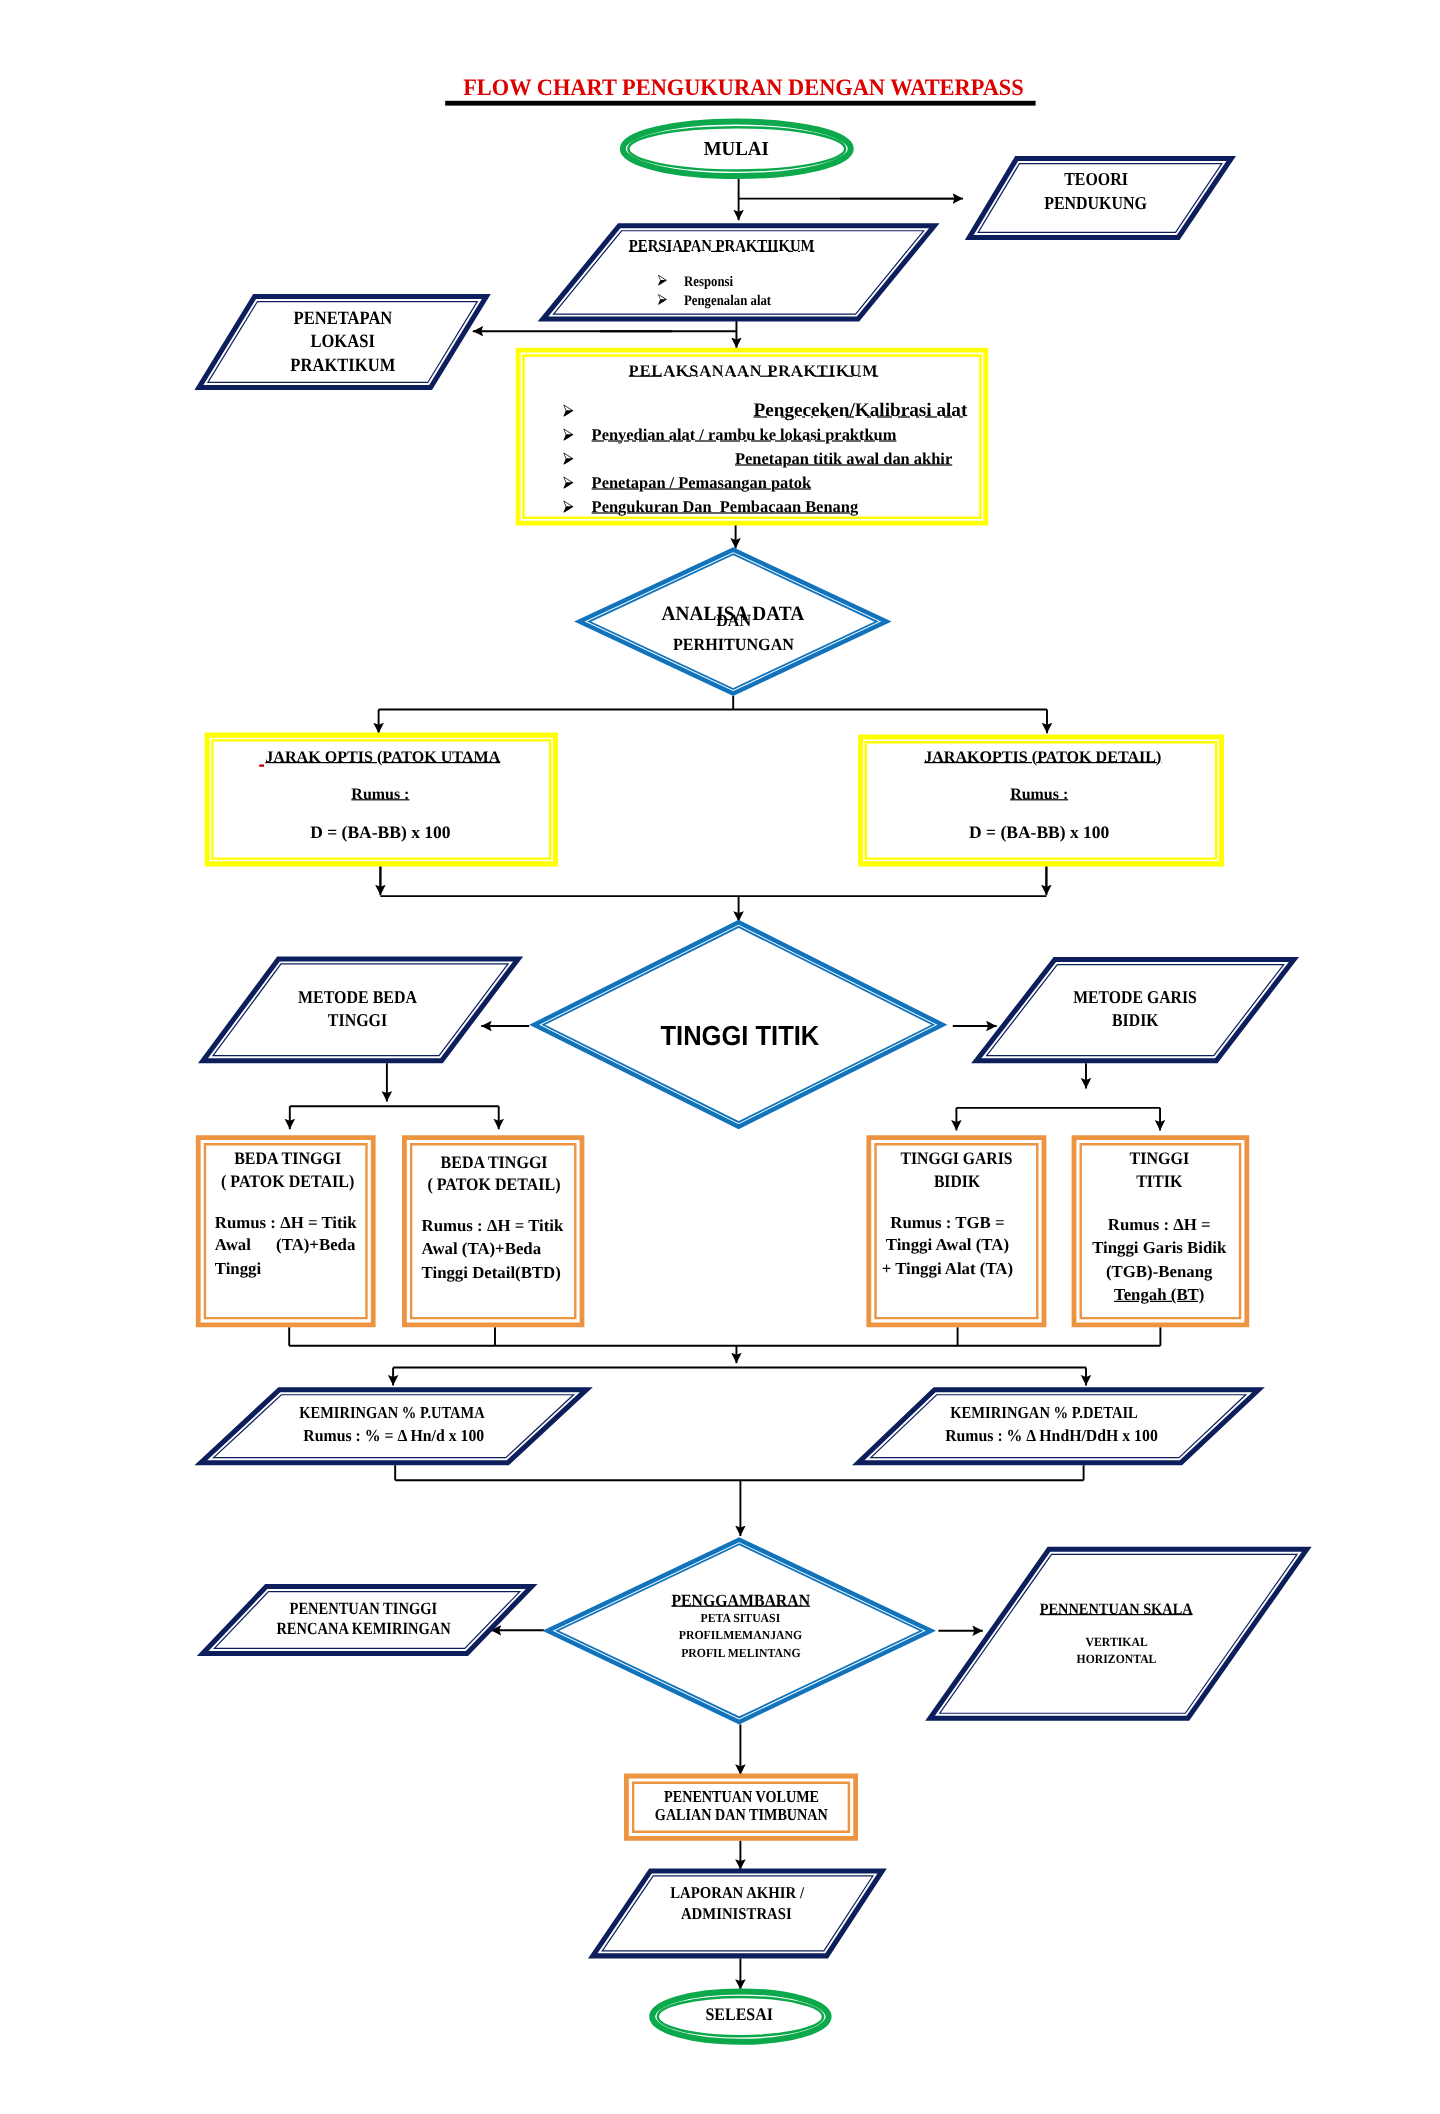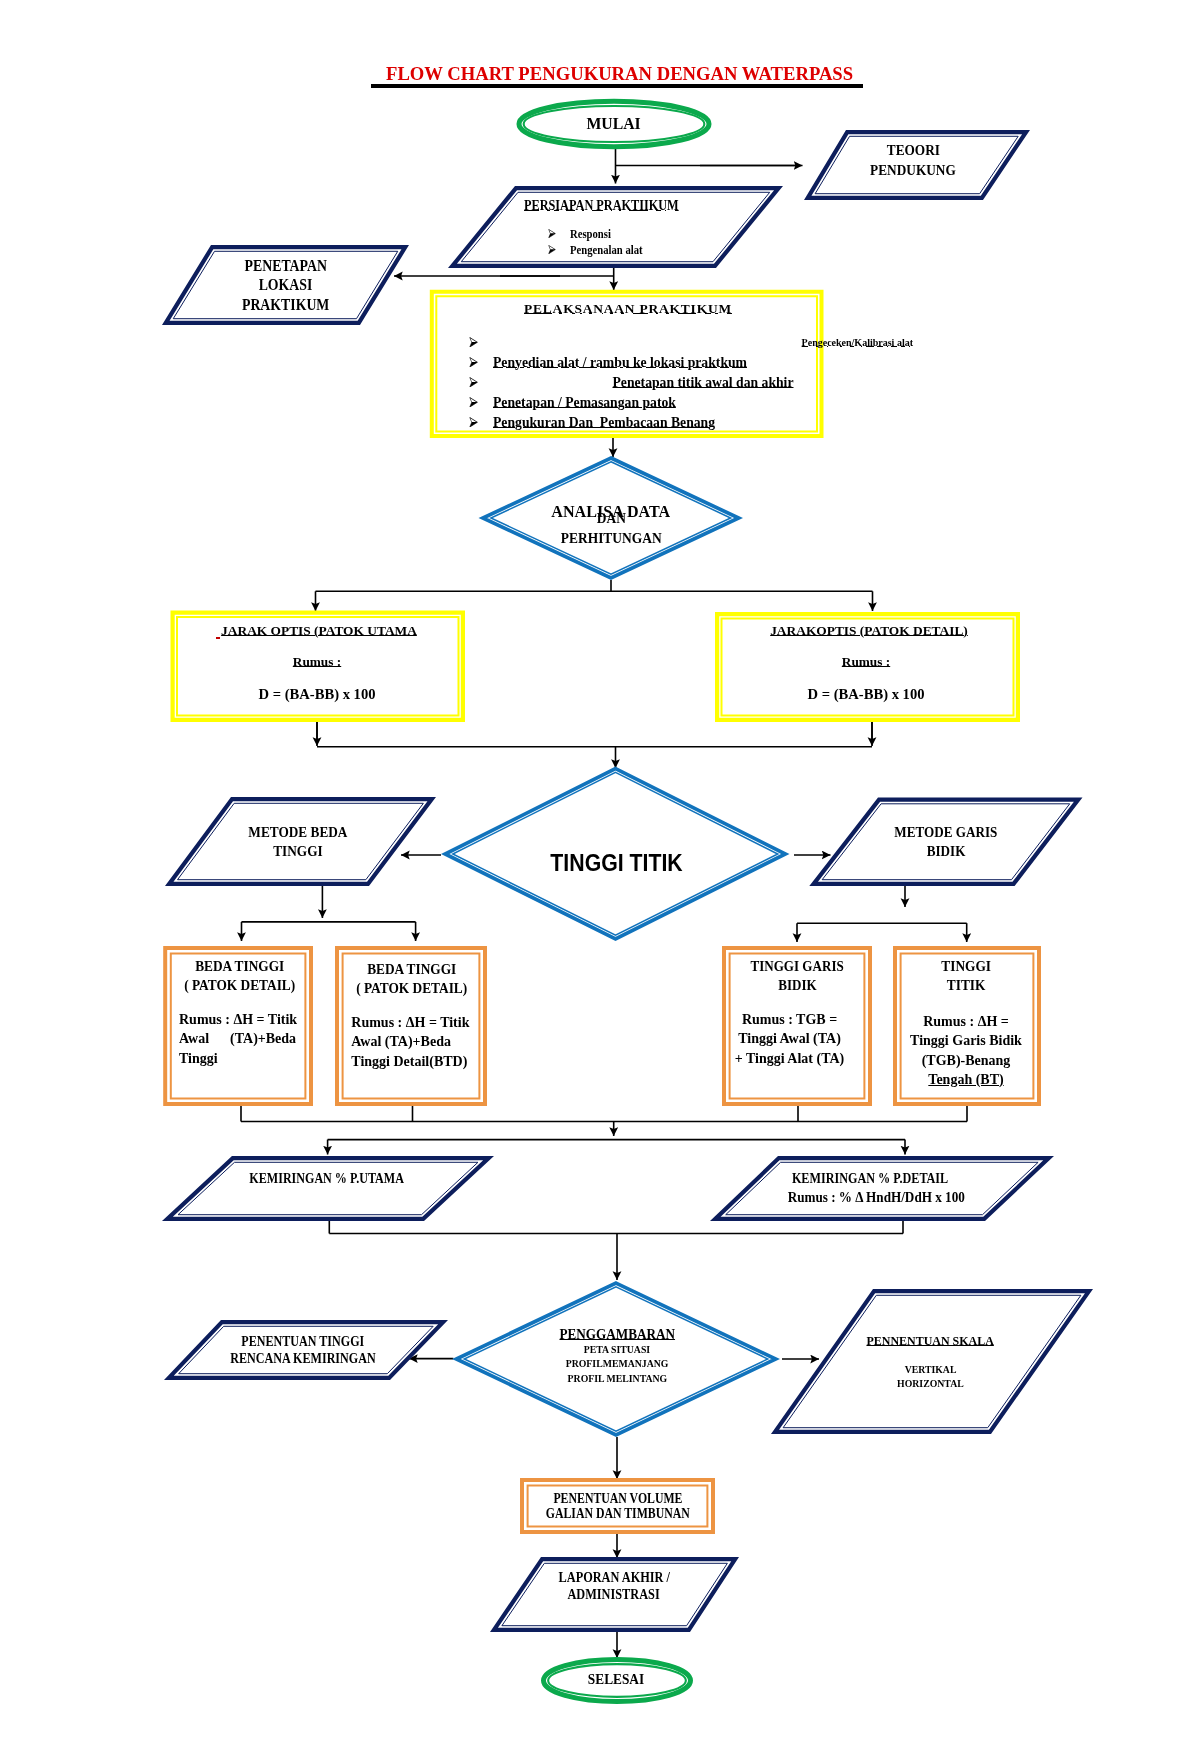--- a/index.html
+++ b/index.html
@@ -129,21 +129,21 @@
       </svg></div>
 <div class="lbl" style="left:570.3px;top:241.70px;font-size:12.2px;line-height:16px;text-align:left;width:420px"><span class="" style="display:inline-block;transform:scaleX(0.875);transform-origin:left center">Pengenalan alat</span></div>
 <div class="lbl" style="left:25.5px;width:520px;top:256.00px;font-size:15.7px;line-height:19.3px;text-align:center;"><span class="" style="display:inline-block;transform:scaleX(0.88);transform-origin:center">PENETAPAN</span></div>
 <div class="lbl" style="left:25.5px;width:520px;top:275.30px;font-size:15.7px;line-height:19.3px;text-align:center;"><span class="" style="display:inline-block;transform:scaleX(0.88);transform-origin:center">LOKASI</span></div>
 <div class="lbl" style="left:25.5px;width:520px;top:294.60px;font-size:15.7px;line-height:19.3px;text-align:center;"><span class="" style="display:inline-block;transform:scaleX(0.88);transform-origin:center">PRAKTIKUM</span></div>
 <div class="lbl" style="left:368.0px;width:520px;top:298.50px;font-size:13.4px;line-height:19px;text-align:center;letter-spacing:0.85px;"><span class="ul" style="">PELAKSANAAN PRAKTIKUM</span></div>
 <div style="position:absolute;left:469.0px;top:336.50px;width:8.8px;height:10.5px;line-height:0"><svg class="bullet-svg" width="8.8" height="10.5" viewBox="0 0 10 12" xmlns="http://www.w3.org/2000/svg">
         <path d="M0.9 0.5 L9.6 6.0 L0.9 11.5 L3.1 6.0 Z" fill="#000" stroke="#000" stroke-width="0.7" stroke-linejoin="round"></path>
         <path d="M1.5 1.4 L8.2 5.65 L3.3 5.65 Z" fill="#fff"></path>
       </svg></div>
-<div class="lbl" style="left:493.0px;top:333.50px;font-size:10px;line-height:18px;text-align:right;width:420px"><span class="ul" style="display:inline-block;transform:scaleX(1.0);transform-origin:left center">Pengeceken/Kalibrasi alat</span></div>
+<div class="lbl" style="left:507px;top:333.50px;font-size:16px;line-height:18px;text-align:center;width:420px"><span class="ul" style="display:inline-block;transform:scaleX(1.0);transform-origin:left center">Pengeceken/Kalibrasi alat</span></div>
 <div style="position:absolute;left:469.0px;top:356.60px;width:8.8px;height:10.5px;line-height:0"><svg class="bullet-svg" width="8.8" height="10.5" viewBox="0 0 10 12" xmlns="http://www.w3.org/2000/svg">
         <path d="M0.9 0.5 L9.6 6.0 L0.9 11.5 L3.1 6.0 Z" fill="#000" stroke="#000" stroke-width="0.7" stroke-linejoin="round"></path>
         <path d="M1.5 1.4 L8.2 5.65 L3.3 5.65 Z" fill="#fff"></path>
       </svg></div>
 <div class="lbl" style="left:493.0px;top:353.60px;font-size:13.7px;line-height:18px;text-align:left;width:420px"><span class="ul" style="display:inline-block;transform:scaleX(1.0);transform-origin:left center">Penyedian alat / rambu ke lokasi praktkum</span></div>
 <div style="position:absolute;left:469.0px;top:376.70px;width:8.8px;height:10.5px;line-height:0"><svg class="bullet-svg" width="8.8" height="10.5" viewBox="0 0 10 12" xmlns="http://www.w3.org/2000/svg">
         <path d="M0.9 0.5 L9.6 6.0 L0.9 11.5 L3.1 6.0 Z" fill="#000" stroke="#000" stroke-width="0.7" stroke-linejoin="round"></path>
         <path d="M1.5 1.4 L8.2 5.65 L3.3 5.65 Z" fill="#fff"></path>
       </svg></div>
 <div class="lbl" style="left:493.0px;top:373.70px;font-size:13.7px;line-height:18px;text-align:center;width:420px"><span class="ul" style="display:inline-block;transform:scaleX(1.0);transform-origin:left center">Penetapan titik awal dan akhir</span></div>
@@ -187,20 +187,21 @@
 <div class="lbl" style="left:704.5px;width:170px;top:1010.00px;font-size:14px;line-height:19.3px;text-align:center;"><span class="" style="">Rumus : TGB =</span></div>
 <div class="lbl" style="left:704.5px;width:170px;top:1029.30px;font-size:14px;line-height:19.3px;text-align:center;"><span class="" style="">Tinggi Awal (TA)</span></div>
 <div class="lbl" style="left:704.5px;width:170px;top:1048.60px;font-size:14px;line-height:19.3px;text-align:center;"><span class="" style="">+ Tinggi Alat (TA)</span></div>
 <div class="lbl" style="left:881.0px;width:170px;top:956.50px;font-size:14.6px;line-height:19.3px;text-align:center;"><span class="" style="display:inline-block;transform:scaleX(0.915);transform-origin:center">TINGGI</span></div>
 <div class="lbl" style="left:881.0px;width:170px;top:975.80px;font-size:14.6px;line-height:19.3px;text-align:center;"><span class="" style="display:inline-block;transform:scaleX(0.915);transform-origin:center">TITIK</span></div>
 <div class="lbl" style="left:881.0px;width:170px;top:1012.00px;font-size:14px;line-height:19.3px;text-align:center;font-family:Liberation Serif, serif;"><span class="" style="">Rumus : ΔH =</span></div>
 <div class="lbl" style="left:881.0px;width:170px;top:1031.30px;font-size:14px;line-height:19.3px;text-align:center;"><span class="" style="">Tinggi Garis Bidik</span></div>
 <div class="lbl" style="left:881.0px;width:170px;top:1050.60px;font-size:14px;line-height:19.3px;text-align:center;"><span class="" style="">(TGB)-Benang</span></div>
 <div class="lbl" style="left:881.0px;width:170px;top:1069.90px;font-size:14px;line-height:19.3px;text-align:center;text-decoration:underline;"><span class="" style="">Tengah (BT)</span></div>
 <div class="lbl" style="left:66.3px;width:520px;top:1169.00px;font-size:14px;line-height:19.2px;text-align:center;"><span class="" style="display:inline-block;transform:scaleX(0.862);transform-origin:center">KEMIRINGAN % P.UTAMA</span></div>
+<div class="lbl" style="left:68.2px;width:520px;top:1188.20px;font-size:14px;line-height:19.2px;text-align:center;"><span class="" style="display:inline-block;transform:scaleX(0.94);transform-origin:center">Rumus : % = Δ Hn/d x 100</span></div>
 <div class="lbl" style="left:609.8px;width:520px;top:1169.00px;font-size:14px;line-height:19.2px;text-align:center;"><span class="" style="display:inline-block;transform:scaleX(0.868);transform-origin:center">KEMIRINGAN % P.DETAIL</span></div>
 <div class="lbl" style="left:616.7px;width:520px;top:1188.20px;font-size:14px;line-height:19.2px;text-align:center;"><span class="" style="display:inline-block;transform:scaleX(0.94);transform-origin:center">Rumus : % Δ HndH/DdH x 100</span></div>
 <div class="lbl" style="left:357.7px;width:520px;top:1325.00px;font-size:14.2px;line-height:18px;text-align:center;"><span class="ul" style="display:inline-block;transform:scaleX(0.928);transform-origin:center">PENGGAMBARAN</span></div>
 <div class="lbl" style="left:357.0px;width:520px;top:1343.00px;font-size:10.3px;line-height:14.3px;text-align:center;"><span class="" style="display:inline-block;transform:scaleX(0.95);transform-origin:center">PETA SITUASI</span></div>
 <div class="lbl" style="left:357.0px;width:520px;top:1357.30px;font-size:10.3px;line-height:14.3px;text-align:center;"><span class="" style="display:inline-block;transform:scaleX(0.95);transform-origin:center">PROFILMEMANJANG</span></div>
 <div class="lbl" style="left:357.0px;width:520px;top:1371.60px;font-size:10.3px;line-height:14.3px;text-align:center;"><span class="" style="display:inline-block;transform:scaleX(0.95);transform-origin:center">PROFIL MELINTANG</span></div>
 <div class="lbl" style="left:43.2px;width:520px;top:1333.00px;font-size:14.3px;line-height:16.8px;text-align:center;"><span class="" style="display:inline-block;transform:scaleX(0.845);transform-origin:center">PENENTUAN TINGGI</span></div>
 <div class="lbl" style="left:43.2px;width:520px;top:1349.80px;font-size:14.3px;line-height:16.8px;text-align:center;"><span class="" style="display:inline-block;transform:scaleX(0.845);transform-origin:center">RENCANA KEMIRINGAN</span></div>
 <div class="lbl" style="left:670.6px;width:520px;top:1332.00px;font-size:13.2px;line-height:18px;text-align:center;"><span class="ul" style="display:inline-block;transform:scaleX(0.908);transform-origin:center">PENNENTUAN SKALA</span></div>
 <div class="lbl" style="left:670.5px;width:520px;top:1363.00px;font-size:10.4px;line-height:14.35px;text-align:center;"><span class="" style="display:inline-block;transform:scaleX(0.94);transform-origin:center">VERTIKAL</span></div>

